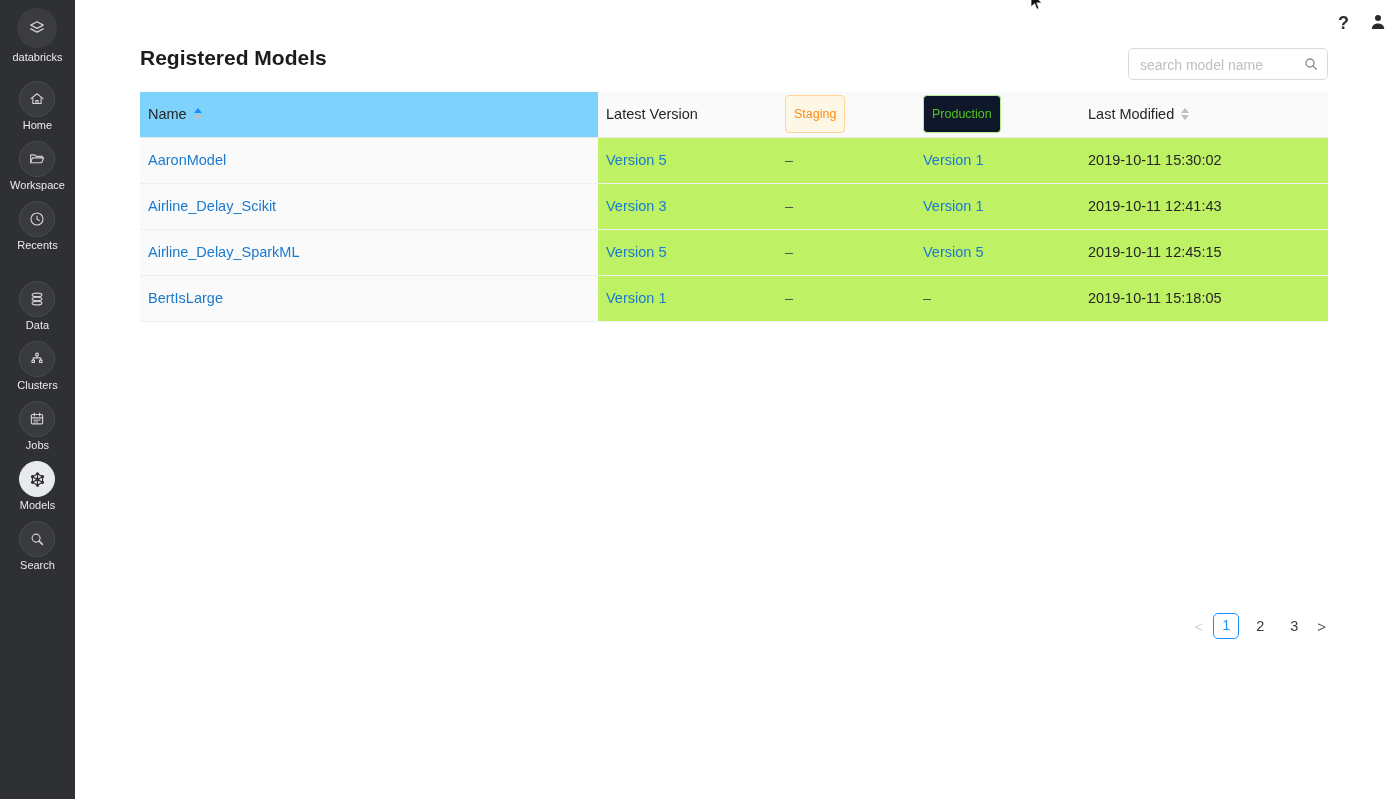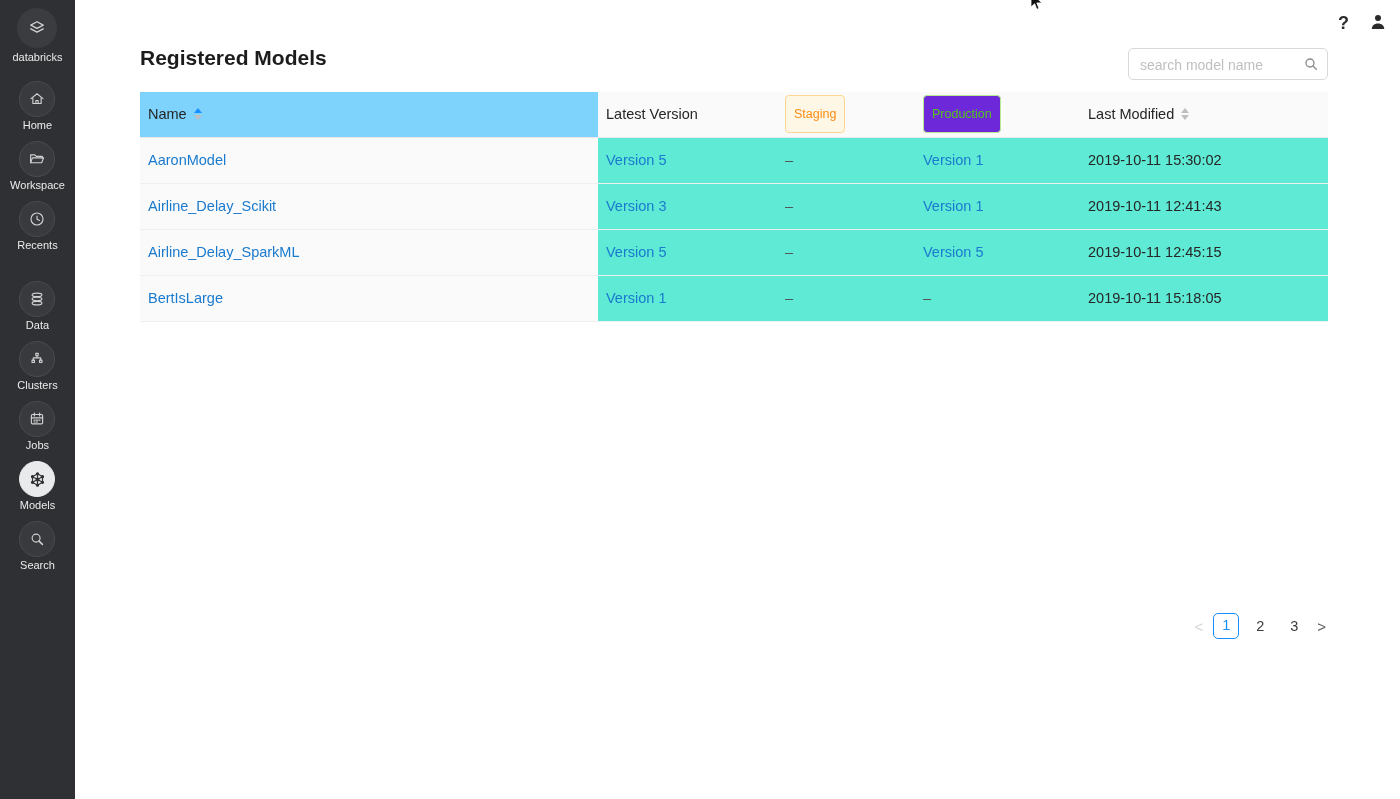--- a/index.html
+++ b/index.html
@@ -57,38 +57,38 @@
   
   .table-wrap { position:absolute; left:0; top:92px; width:1188px; }
   table { width:1188px; border-collapse:collapse; table-layout:fixed; }
   thead th {
     height:45px; background:#fafafa; text-align:left; font-weight:500;
     color:#262626; padding:0 8px; border-bottom:1px solid #e8e8e8; font-size:14.5px;
   }
   thead th.sorted-col { background:#7dd3fc; }
   tbody td {
     height:46px; padding:0 8px; border-bottom:1px solid #efefef; font-size:14.5px;
-    background:#5eead4;
+    background:#bef264;
   }
   tbody td.sorted-col { background:#fafafa; }
   a.cell-link { color:#1a7ace; text-decoration:none; cursor:pointer; }
   .cell-dash { color:#555; }
   .ts { color:#262626; }
 
   .th-flex { display:inline-flex; align-items:center; gap:7px; }
   .sorter { display:inline-flex; flex-direction:column; gap:2px; }
   .caret-up { width:0; height:0; border-left:4.5px solid transparent; border-right:4.5px solid transparent; border-bottom:5px solid #bfbfbf; }
   .caret-down { width:0; height:0; border-left:4.5px solid transparent; border-right:4.5px solid transparent; border-top:5px solid #bfbfbf; }
   .caret-up.on { border-bottom-color:#1890ff; }
 
   .tag {
     display:inline-block; padding:11px 8px; border-radius:4px; font-size:12.5px; font-weight:400;
   }
   .tag-staging { color:#fa8c16; background:#fff7e6; border:1px solid #ffd591; }
-  .tag-production { color:#52c41a; background:#6d28d9; border:1px solid #b7eb8f; }
+  .tag-production { color:#52c41a; background:#0f172a; border:1px solid #b7eb8f; }
 
   
   .pagination {
     position:absolute; top:613px; right:0; display:flex; align-items:center; gap:8px;
     font-size:14.5px; user-select:none;
   }
   .page-item {
     min-width:26px; height:26px; line-height:26px; text-align:center; border-radius:5px;
     color:#3b3b3b; cursor:pointer;
   }

